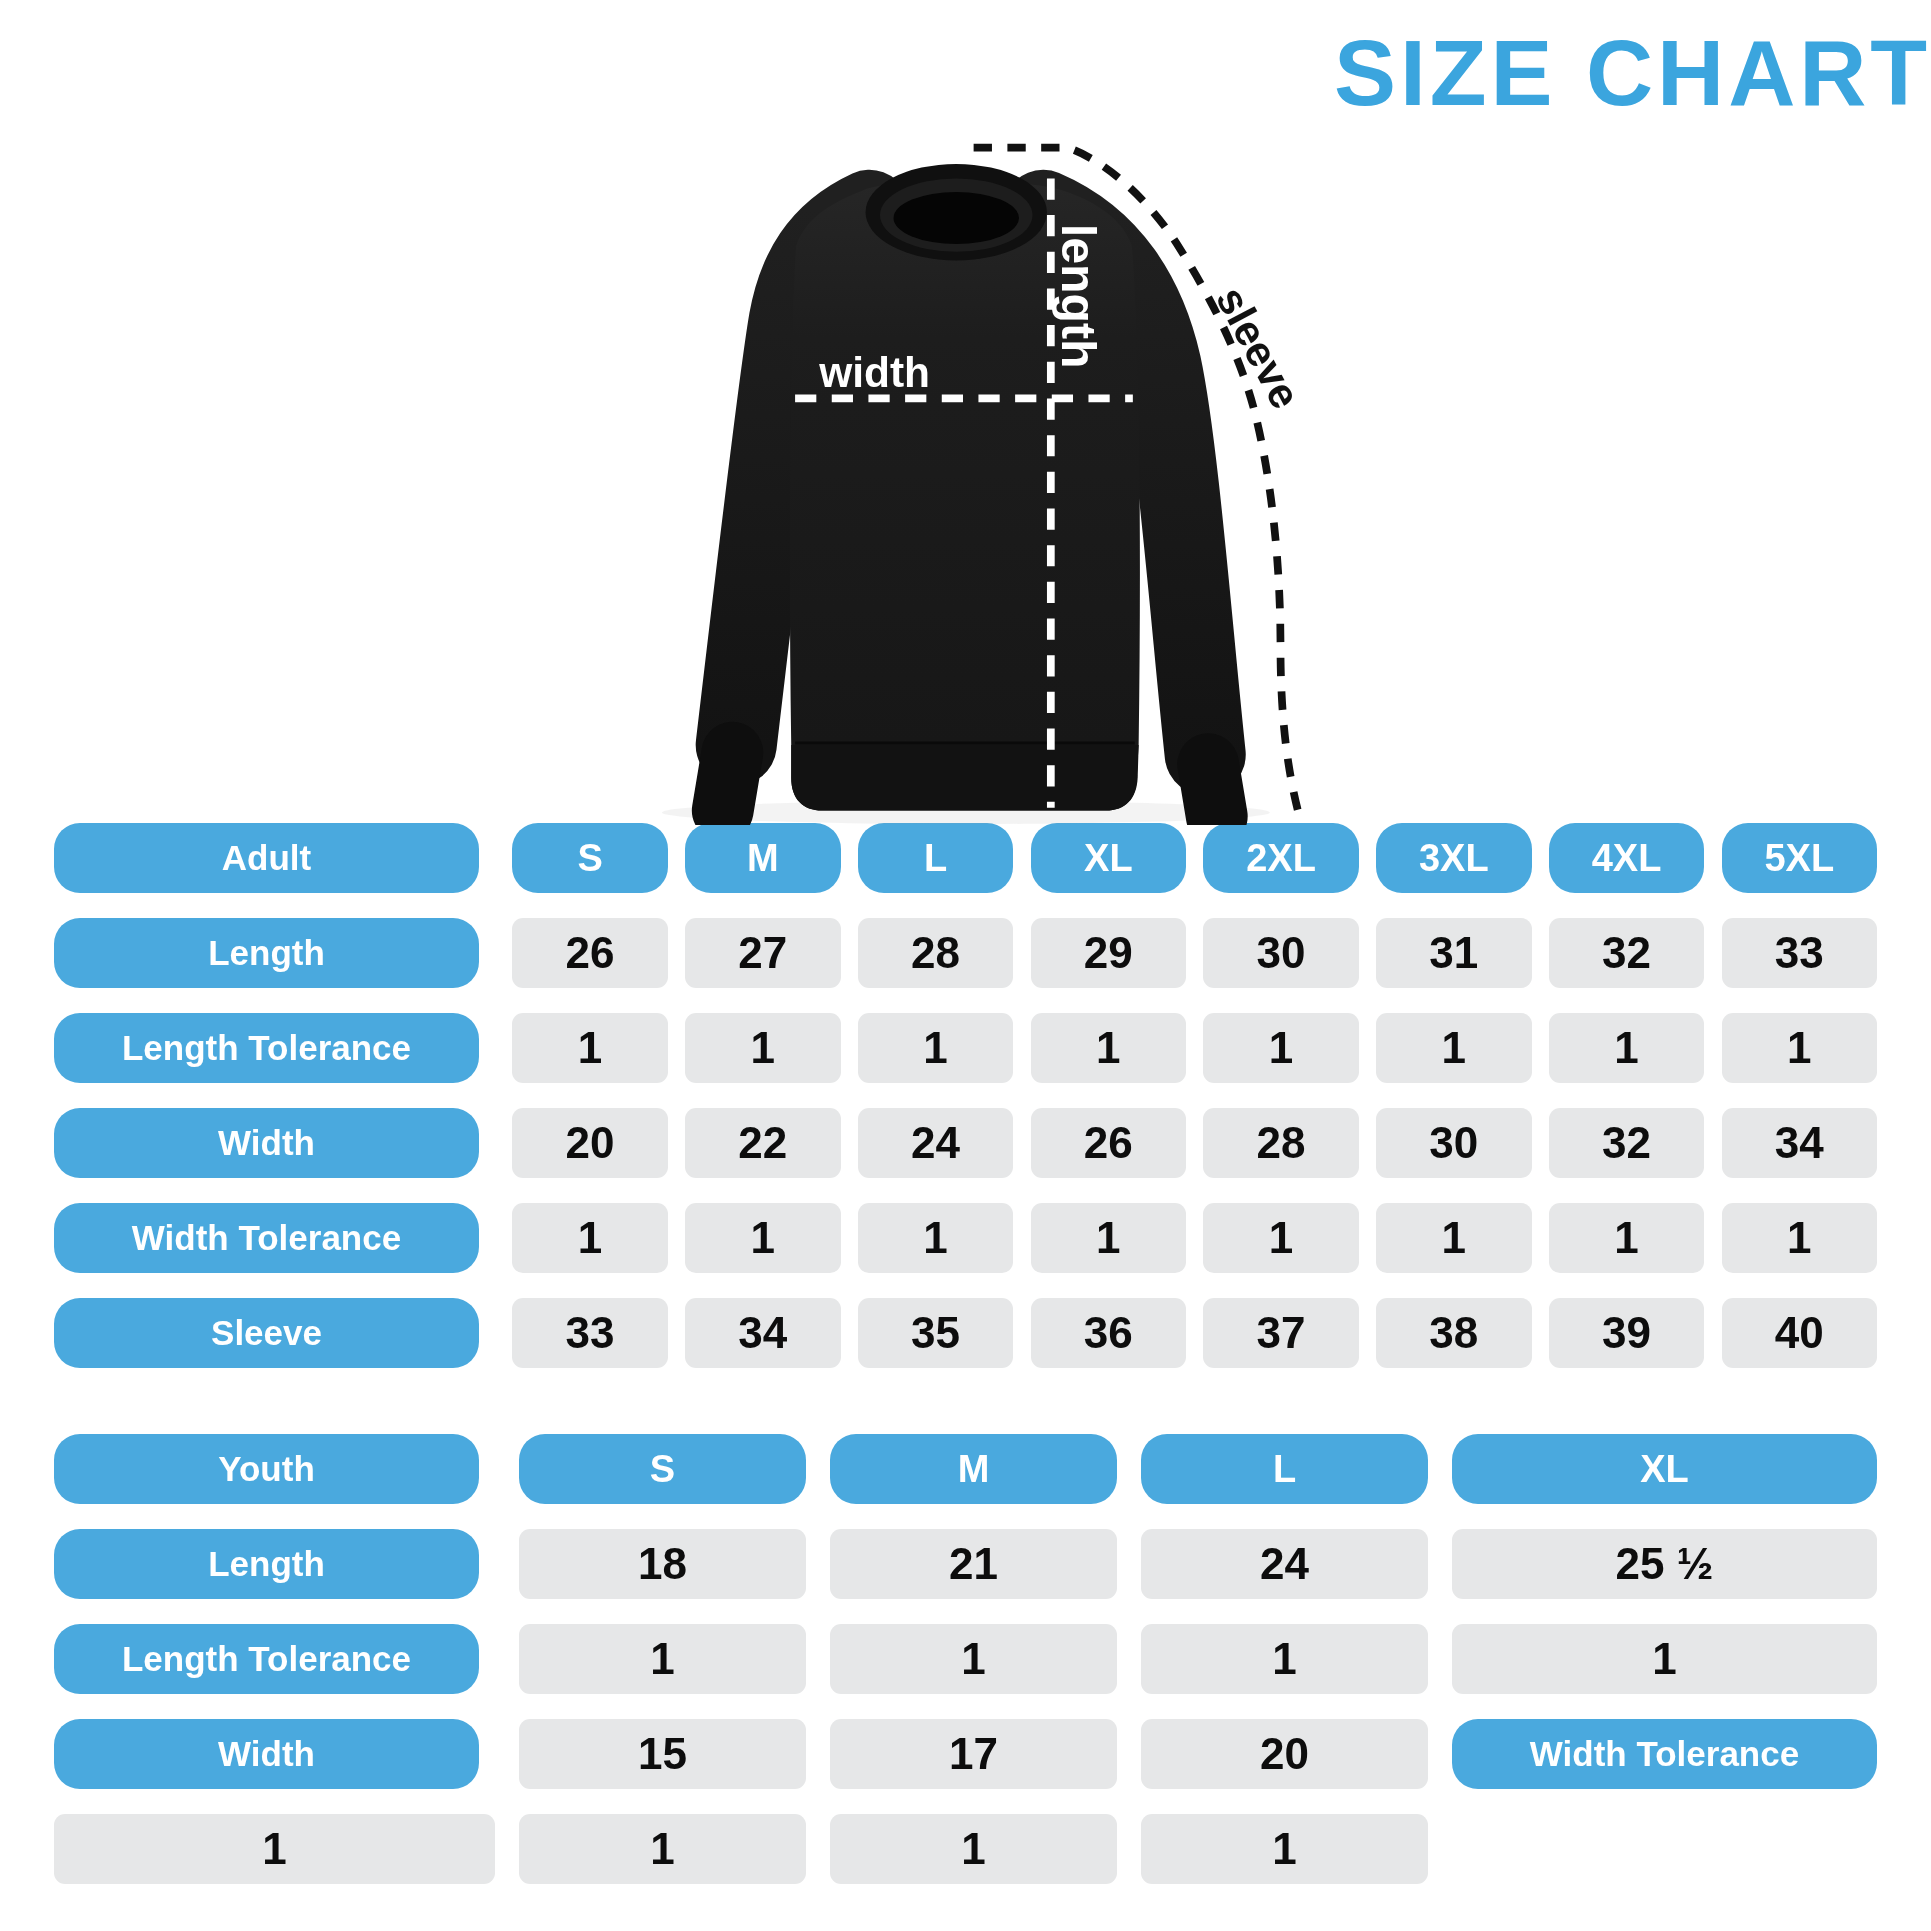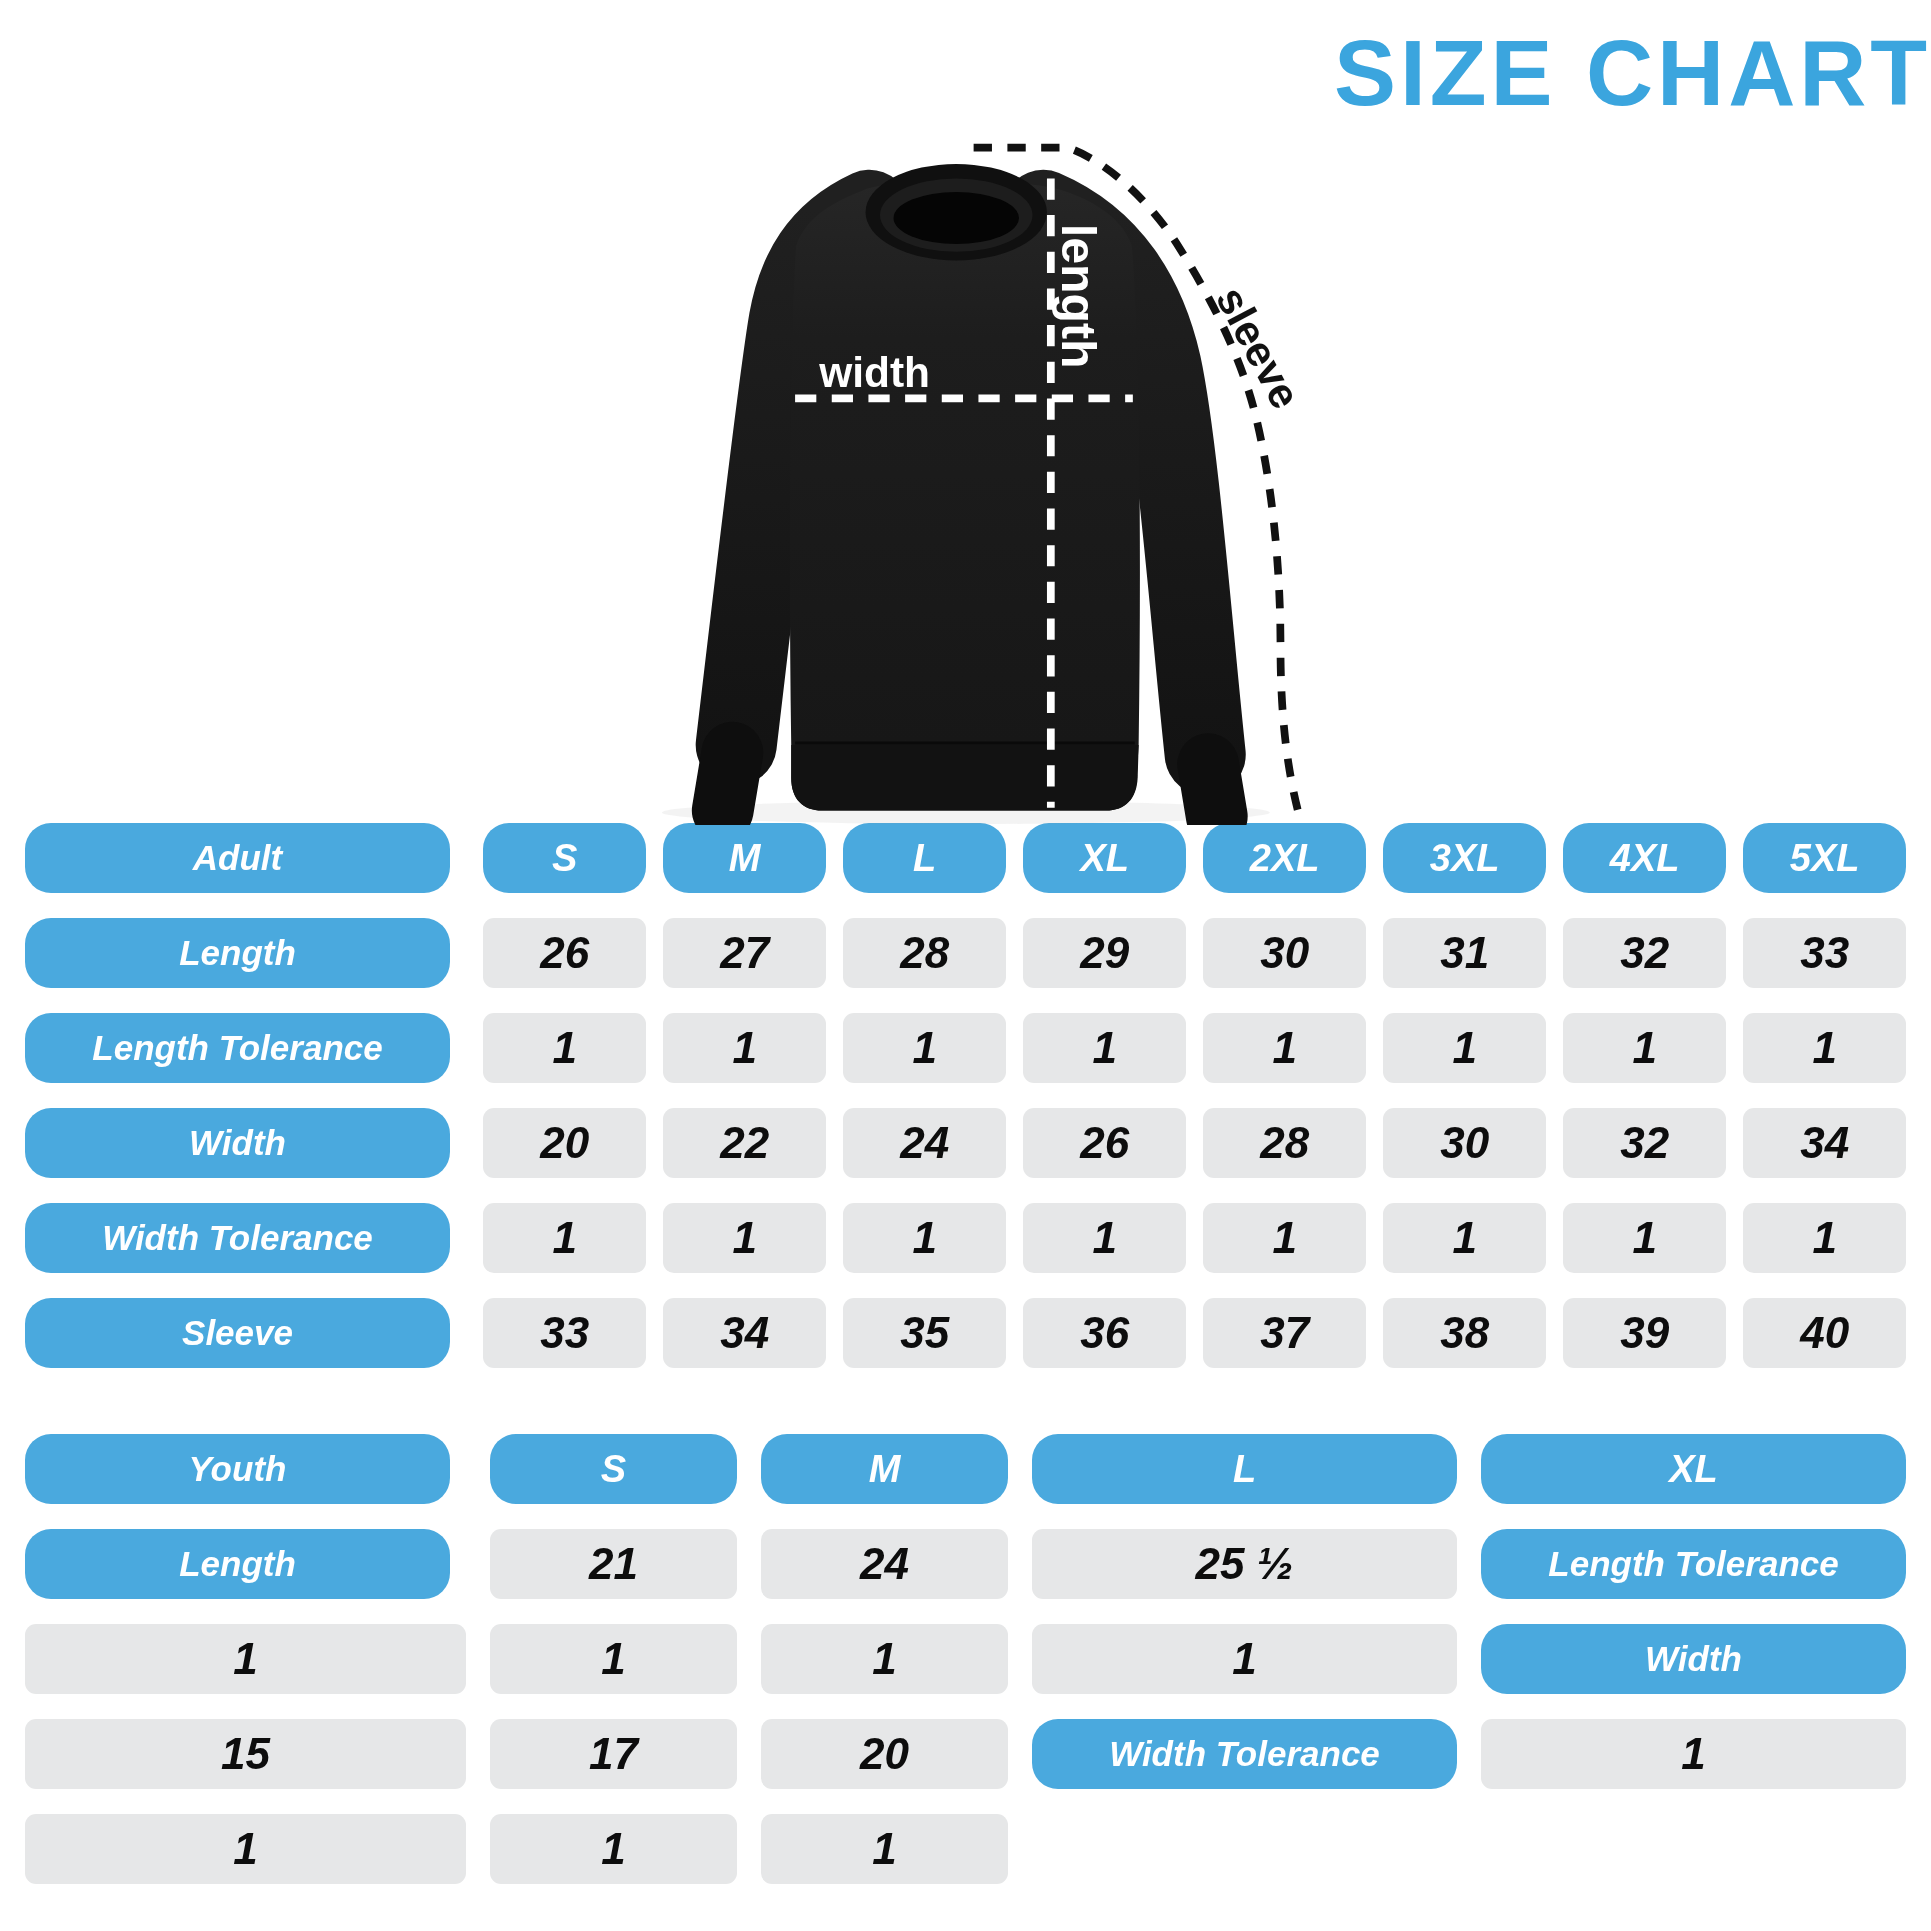--- a/index.html
+++ b/index.html
@@ -23,21 +23,21 @@
     font-size:93px;
     line-height:1.0;
     font-weight:800;
     letter-spacing:3.9px;
     color:var(--title);
   }
 
   .figure{position:relative;height:703px;}
   .figure svg{position:absolute;left:628px;top:14.5px;}
 
-  .table-wrap{padding:0 25px;font-style:italic;}
+  .table-wrap{padding:0 54px;}
   .youth-wrap{margin-top:66px;}
 
   .size-grid{display:grid;column-gap:17.4px;row-gap:25px;align-items:center;}
   .size-grid.adult{grid-template-columns:441px repeat(8,1fr);}
   .size-grid.youth{grid-template-columns:441px repeat(4,1fr);column-gap:24px;}
 
   .pill,.cell{
     height:70px;
     display:flex;align-items:center;justify-content:center;
     white-space:nowrap;
@@ -171,20 +171,21 @@
   </section>
 
   <section class="table-wrap youth-wrap">
     <div class="size-grid youth">
         <div class="pill label-pill">Youth</div>
         <div class="pill size-pill">S</div>
         <div class="pill size-pill">M</div>
         <div class="pill size-pill">L</div>
         <div class="pill size-pill">XL</div>
         <div class="pill label-pill">Length</div>
+        <div class="cell value-cell">18</div>
         <div class="cell value-cell">21</div>
         <div class="cell value-cell">24</div>
         <div class="cell value-cell">25 ½</div>
         <div class="pill label-pill">Length Tolerance</div>
         <div class="cell value-cell">1</div>
         <div class="cell value-cell">1</div>
         <div class="cell value-cell">1</div>
         <div class="cell value-cell">1</div>
         <div class="pill label-pill">Width</div>
         <div class="cell value-cell">15</div>

